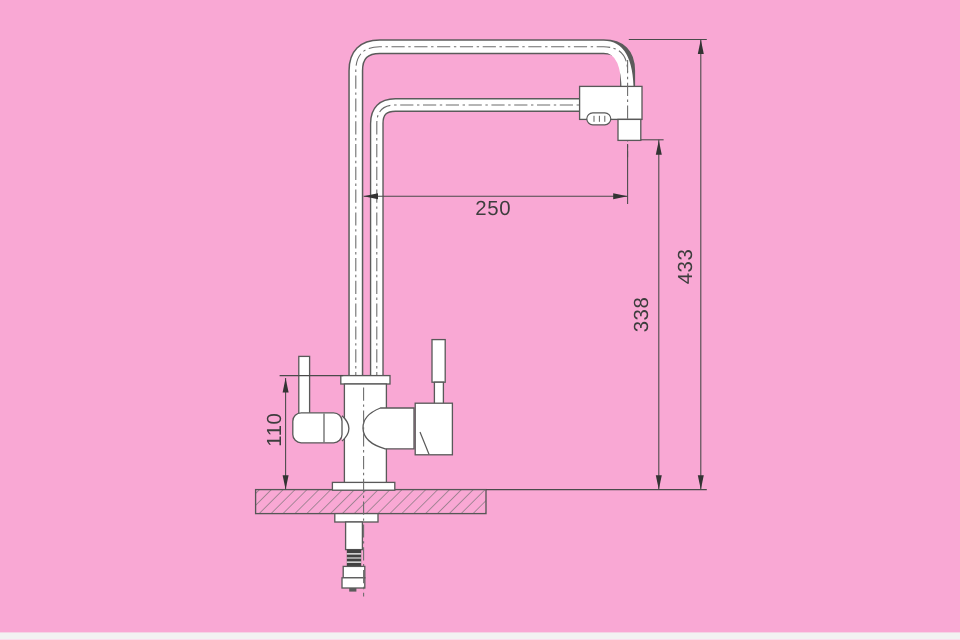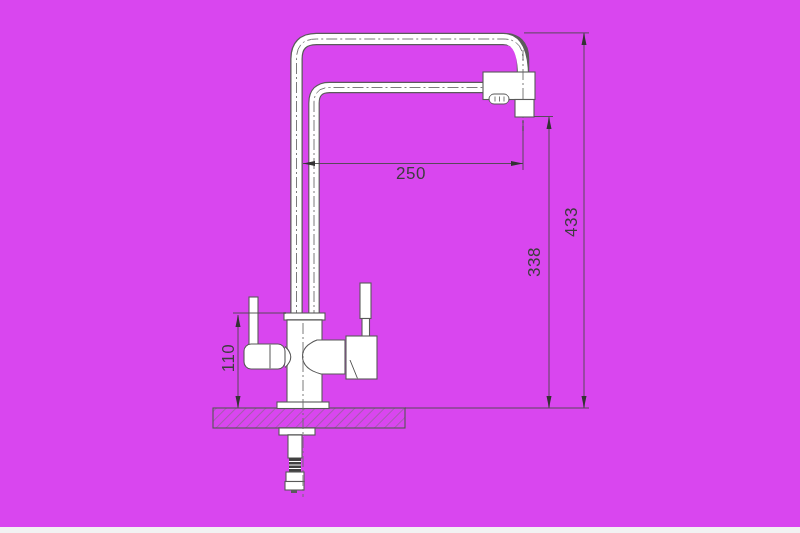--- a/index.html
+++ b/index.html
@@ -1,19 +1,19 @@
 <!DOCTYPE html>
 <html><head>
 <meta charset="utf-8">
 <style>
   html,body{margin:0;padding:0;background:#fff;}
   .canvas{
     position:relative;
     width:800px;height:533px;
-    background:#d946ef;
+    background:#f9a8d4;
     overflow:hidden;
     font-family:"Liberation Sans",sans-serif;
   }
   .canvas svg{position:absolute;left:0;top:0;}
   .dim{
     position:absolute;
     font-family:"Liberation Sans",sans-serif;
     font-size:17px;
     color:#3d3d3d;
     letter-spacing:0.5px;

